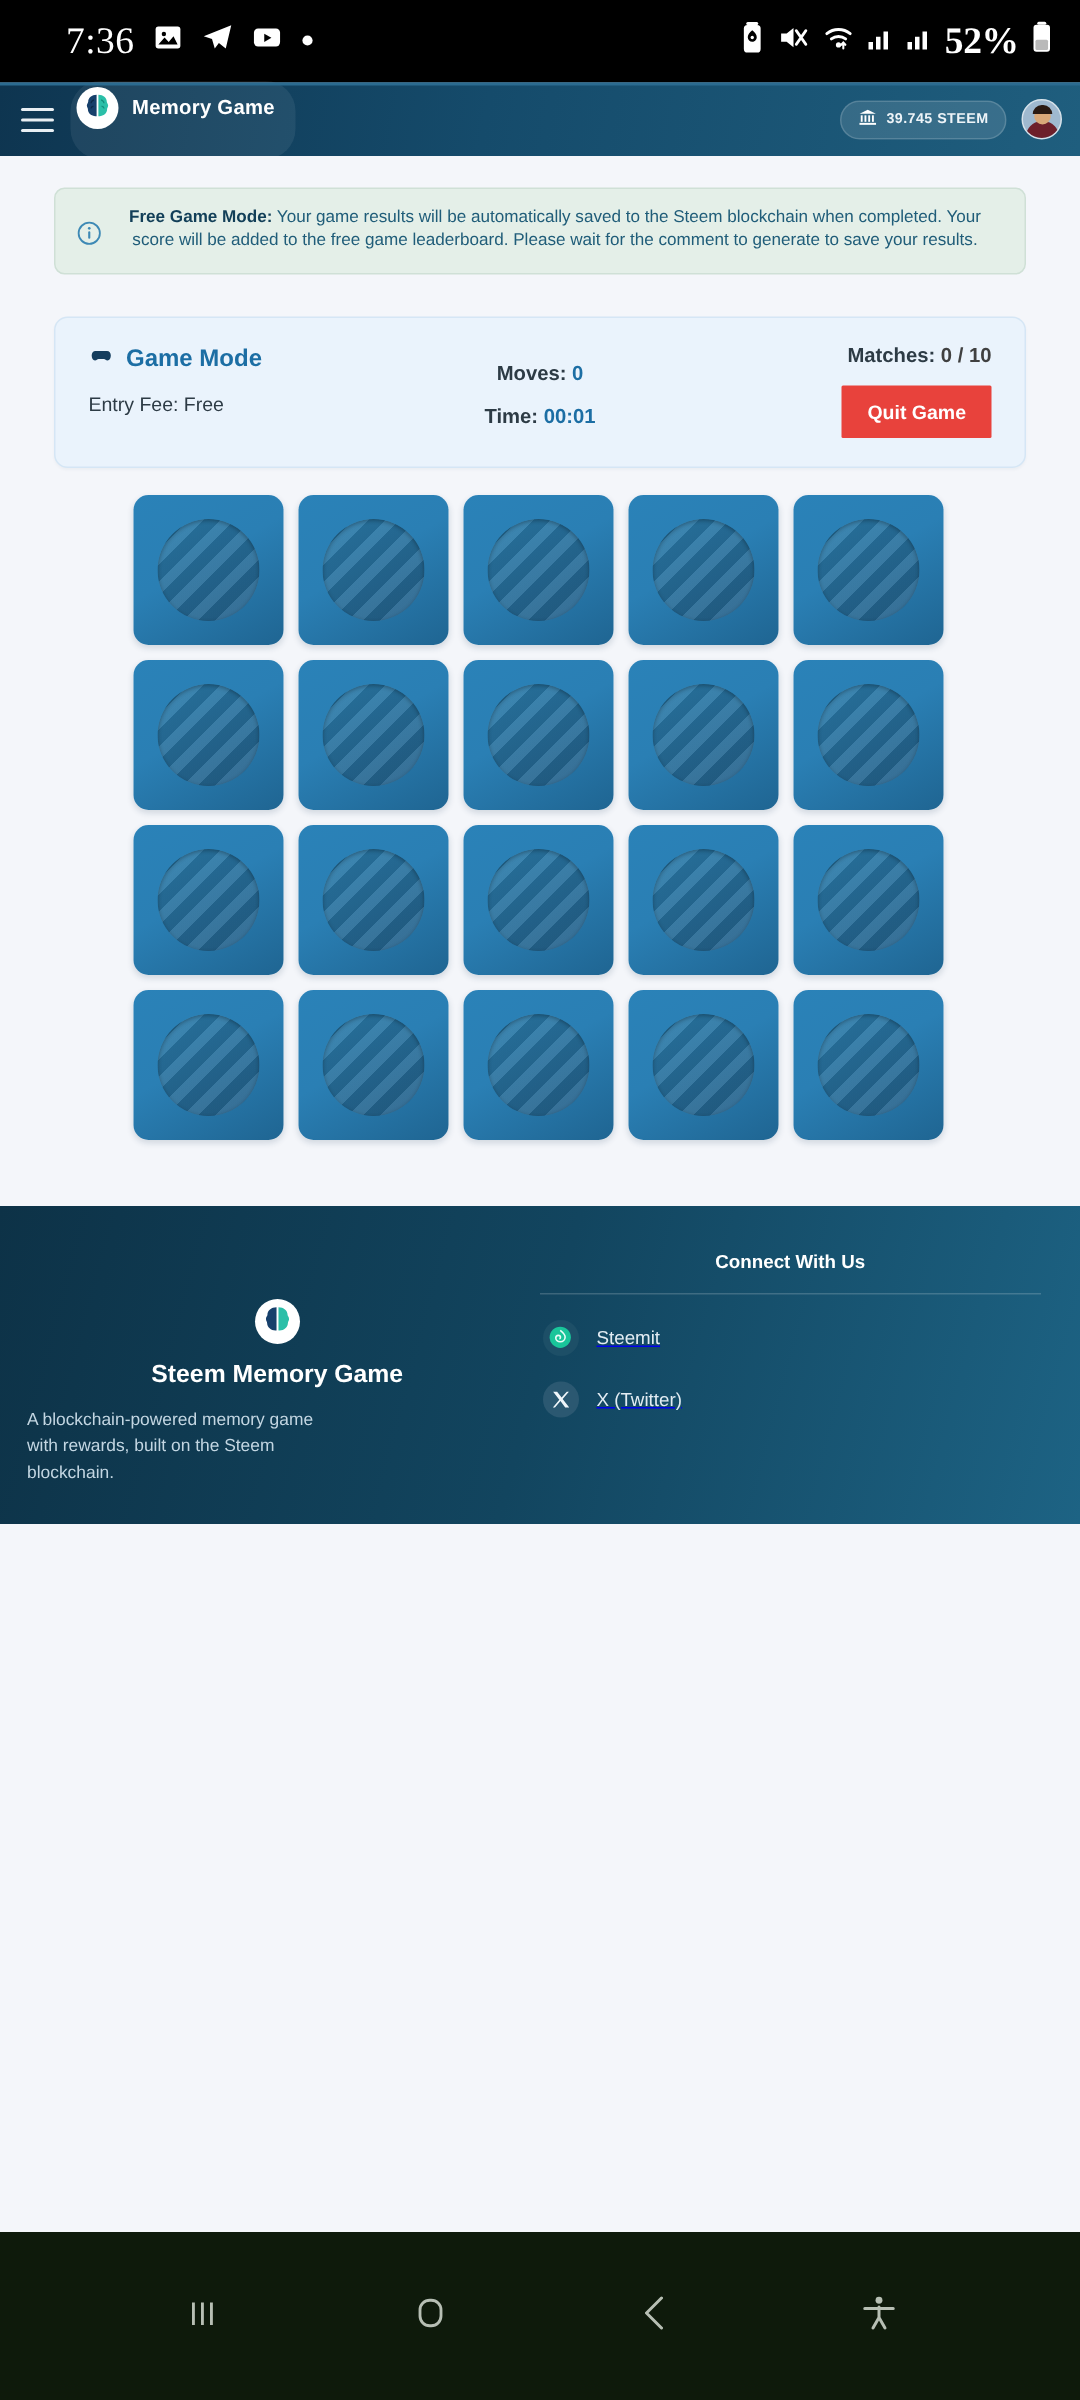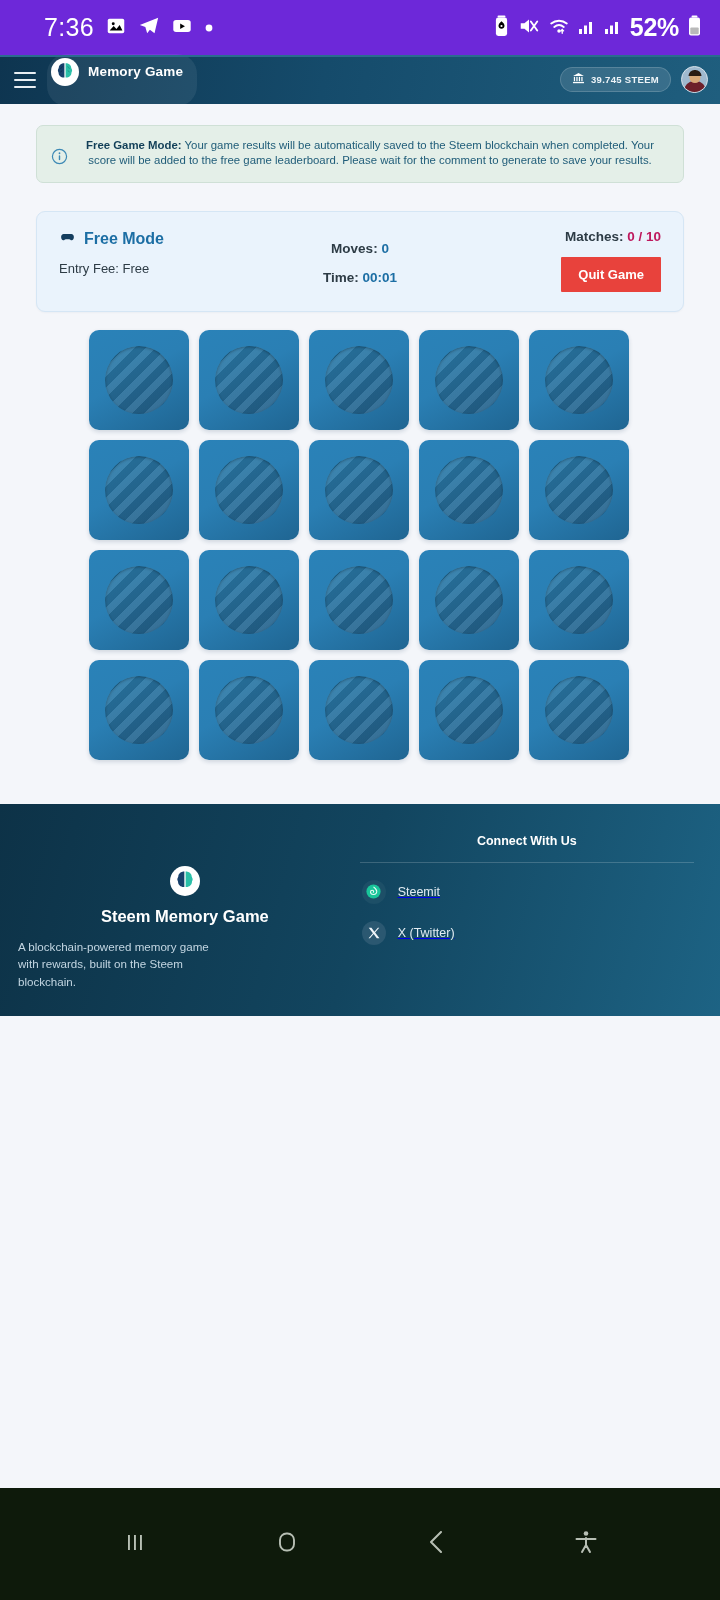--- a/index.html
+++ b/index.html
@@ -6,23 +6,24 @@
   html,body { width:720px; height:1600px; }
   body {
     font-family:"Liberation Sans", sans-serif;
     background:#f4f6fa;
     overflow:hidden;
     position:relative;
   }
 
   
   .statusbar{
-    height:55px; background:#6d28d9; color:#fff;
+    height:55px; background:#000000; color:#fff;
     display:flex; align-items:center; justify-content:space-between;
     padding:0 18px 0 44px;
+    font-family:Liberation Serif, serif;
   }
   .sb-left{ display:flex; align-items:center; gap:11px; }
   .sb-time{ font-size:25px; font-weight:500; letter-spacing:.3px; }
   .sb-right{ display:flex; align-items:center; gap:8px; }
   .sb-pct{ font-size:25px; font-weight:600; letter-spacing:-.3px; }
   .ic{ display:block; }
 
   
   .appbar{
     height:49px;
@@ -92,21 +93,21 @@
   .sc-col{ flex:1; }
   .sc-col.mid{ text-align:center; padding-top:12px; }
   .sc-col.right{ text-align:right; }
   .mode-row{ display:flex; align-items:center; gap:8px; }
   .mode-name{ color:#1c6ea4; font-size:16px; font-weight:600; }
   .entry-fee{ color:#2d3b45; font-size:13px; margin-top:11px; }
   .moves, .time{ color:#2d3b45; font-size:13.5px; font-weight:bold; }
   .time{ margin-top:14px; }
   .moves b, .time b{ color:#1c6ea4; font-weight:bold; }
   .matches{ color:#2d3b45; font-size:13.5px; font-weight:bold; }
-  .matches b{ color:#be185d; }
+  .matches b{ color:#404040; }
   .quit-btn{
     margin-top:13px; background:#e8423c; color:#fff;
     border:none; border-radius:1px; padding:10px 17px;
     font-size:13px; font-weight:bold; cursor:pointer;
     font-family:"Liberation Sans", sans-serif;
   }
 
   
   .grid{
     margin:18px auto 0 auto; width:542px;
@@ -305,21 +306,21 @@
   </div>
 
   <div class="statuscard">
     <div class="sc-col">
       <div class="mode-row">
         <span>
           <svg width="17" height="17" viewBox="0 0 24 24">
               <path d="M6.6 7h10.8c2.2 0 3.6 1.9 3.6 4.3 0 2.4-1.1 4.7-3.1 4.7-1.6 0-2.1-1.5-3.4-1.5h-5c-1.3 0-1.8 1.5-3.4 1.5-2 0-3.1-2.3-3.1-4.7C3 8.9 4.4 7 6.6 7z" fill="#143d5e"></path>
             </svg>
         </span>
-        <span class="mode-name">Free Mode</span>
+        <span class="mode-name">Game Mode</span>
       </div>
       <div class="entry-fee">Entry Fee: Free</div>
     </div>
     <div class="sc-col mid">
       <div class="moves">
         <span>Moves: </span><b>0</b>
       </div>
       <div class="time">
         <span>Time: </span><b>00:01</b>
       </div>

